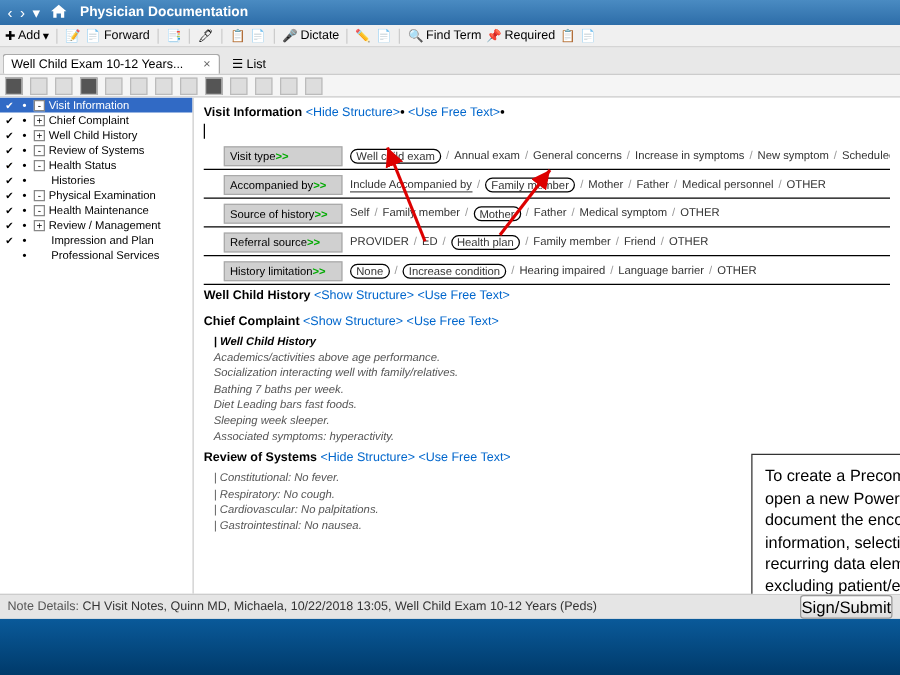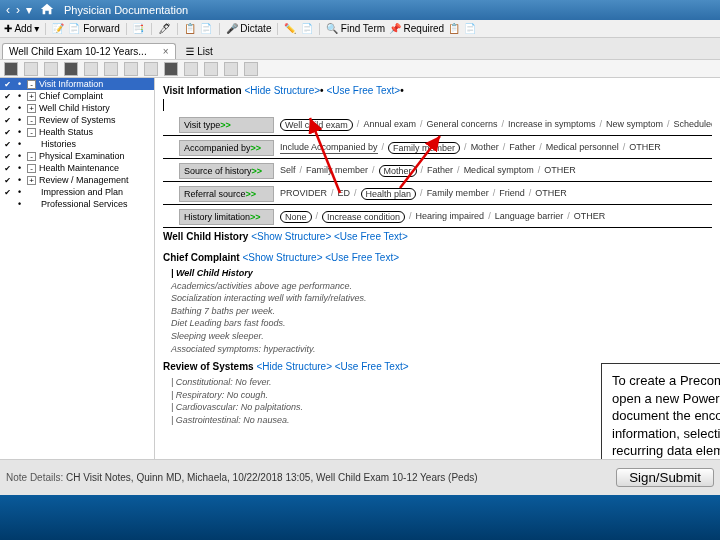--- a/index.html
+++ b/index.html
@@ -2,21 +2,21 @@
 <html><head>
 <meta charset="utf-8">
 <style>
   * { margin: 0; padding: 0; box-sizing: border-box; }
   body { font-family: Arial, sans-serif; font-size: 10px; width: 720px; height: 540px; background: #003a6a; overflow: hidden; }
   .app { width: 720px; height: 495px; background: #fff; display: flex; flex-direction: column; }
 
   .titlebar { height: 20px; background: linear-gradient(#4a8bc2,#2d6da8); display: flex; align-items: center; color: #fff; padding: 0 6px; gap: 4px; }
   .titlebar .nav { display: flex; gap: 6px; }
   .titlebar .nav span { font-size: 12px; cursor: pointer; }
-  .titlebar .title { font-weight: normal; font-size: 11px; margin-left: 6px; }
+  .titlebar .title { font-weight: bold; font-size: 11px; margin-left: 6px; }
   .titlebar .home { margin-left: 4px; }
 
   .toolbar1 { height: 18px; background: #f0f0f0; border-bottom: 1px solid #ccc; display: flex; align-items: center; padding: 0 4px; gap: 4px; font-size: 10px; }
   .toolbar1 .tb-item { color: #000; display: flex; align-items: center; gap: 2px; cursor: pointer; }
   .sep { width: 1px; height: 12px; background: #ccc; margin: 0 2px; }
 
   .tabbar { height: 22px; background: #e8e8e8; border-bottom: 1px solid #ccc; display: flex; align-items: flex-end; padding: 0 2px; }
   .tab { background: #fff; border: 1px solid #aaa; border-bottom: none; border-radius: 3px 3px 0 0; padding: 2px 6px; font-size: 10px; display: flex; align-items: center; gap: 16px; cursor: pointer; }
   .tab .close { color: #666; }
   .listbtn { margin-left: 4px; padding: 2px 6px; font-size: 10px; cursor: pointer; }
@@ -43,23 +43,23 @@
   .opts { display: flex; gap: 4px; font-size: 9px; flex-wrap: nowrap; }
   .opt { color: #333; }
   .opts .d { color: #999; }
   .opt.sel { border: 1px solid #000; border-radius: 6px; padding: 0 4px; }
   .cursor-bar { width: 1px; height: 12px; background: #000; margin: 2px 0 4px 0; }
 
   .sub-block { margin: 4px 0 6px 8px; font-size: 9px; line-height: 1.4; font-style: italic; }
   .sub-block .sub-title { font-weight: bold; }
   .sub-block .line { color: #555; }
 
-  .statusbar { height: 36px; background: #e5e5e5; border-top: 1px solid #ccc; display: flex; align-items: center; padding: 0 6px; font-size: 10px; color: #333; }
+  .statusbar { height: 20px; background: #e5e5e5; border-top: 1px solid #ccc; display: flex; align-items: center; padding: 0 6px; font-size: 10px; color: #333; }
   .statusbar .lbl { color: #555; }
-  .statusbar .sign { margin-left: auto; background: linear-gradient(#fefefe,#dcdcdc); border: 1px solid #999; border-radius: 3px; padding: 1px 12px; cursor: pointer; }
+  .statusbar .sign { margin-left: auto; background: linear-gradient(#fefefe,#dcdcdc); border: 1px solid #999; border-radius: 3px; padding: 1px 0; cursor: pointer; }
 
   .callout { position: absolute; left: 446px; top: 285px; width: 205px; background: #fff; border: 1px solid #333; padding: 8px 10px; font-size: 13px; line-height: 1.35; }
   
   .footer { height: 45px; background: linear-gradient(#0a5a9a, #003a6a); }
 </style>
 </head>
 <body>
 
 <div class="app">
   <div class="titlebar">

